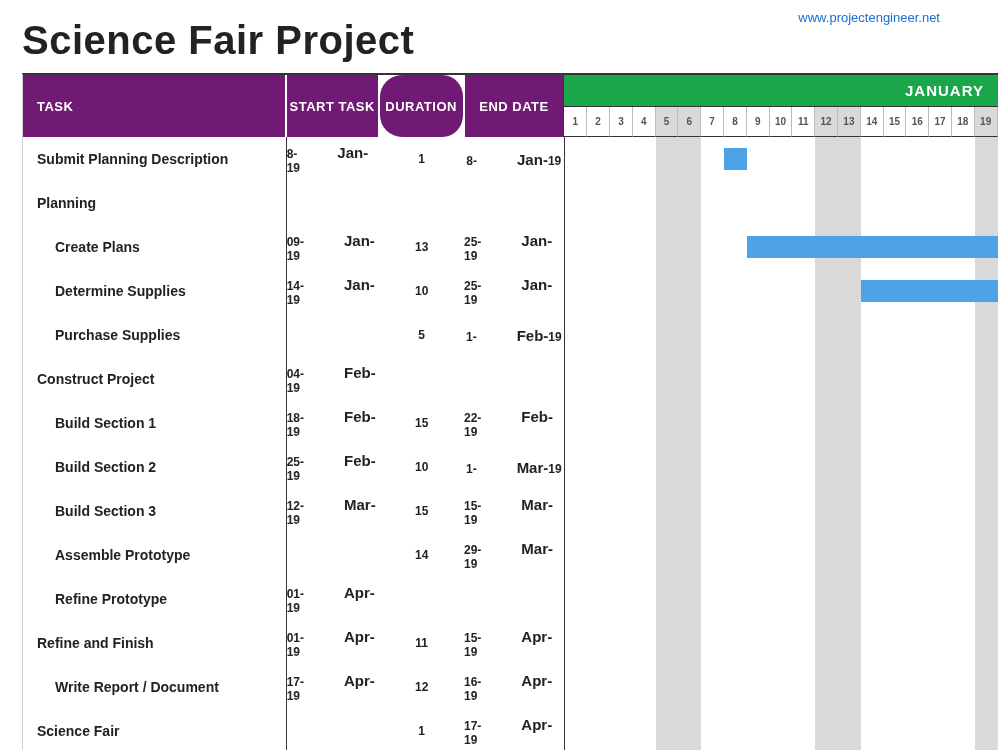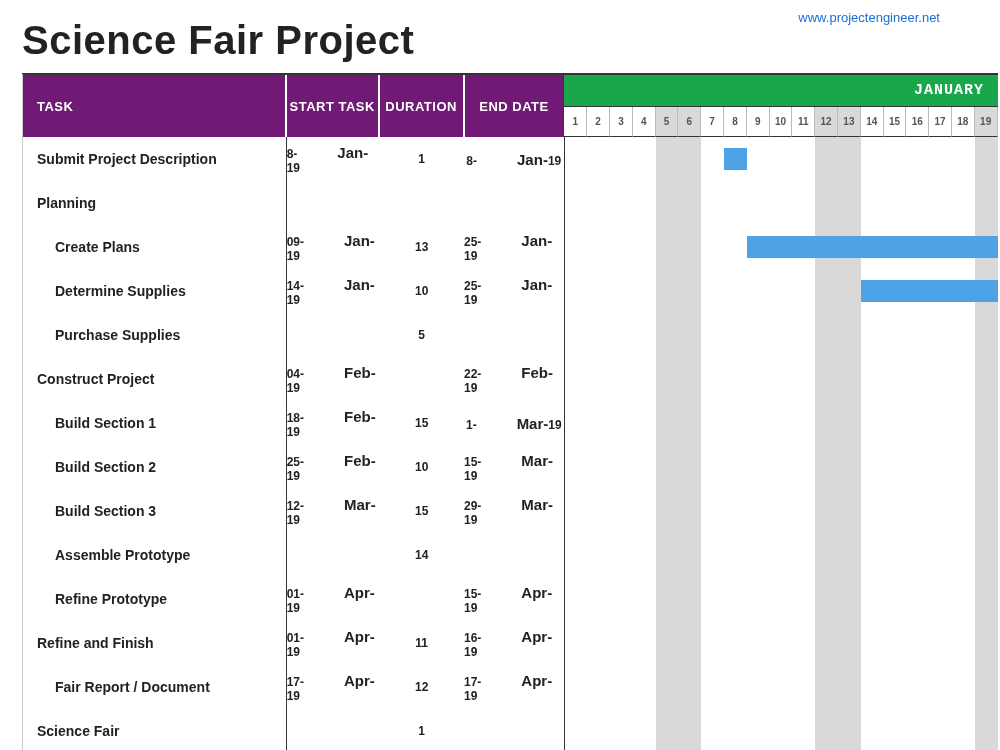--- a/index.html
+++ b/index.html
@@ -48,39 +48,38 @@
     font-size: 13px;
     display: flex;
     align-items: center;
     justify-content: center;
     text-align: center;
     border-right: 2px solid #fff;
     letter-spacing: 0.5px;
   }
   .hcell.task { justify-content: flex-start; padding-left: 14px; width: 264px; }
   .hcell.start { width: 93px; }
-  .hcell.dur   { width: 85px; }
+  .hcell.dur   { width: 85px; border-radius: 22px; }
   .hcell.end   { width: 100px; border-right: 1px solid #333; }
   .gantt-head {
     width: 434px;
     display: flex;
     flex-direction: column;
   }
   .month {
     background: #1aa64a;
     color: #fff;
     font-weight: bold;
     font-size: 15px;
     text-align: right;
     padding: 7px 14px 7px 0;
     letter-spacing: 1px;
     border-bottom: 1px solid #333;
     height: 32px;
     line-height: 18px;
-    font-family: Liberation Mono, monospace;
   }
   .days {
     display: flex;
     height: 30px;
     background: #fff;
   }
   .day {
     width: 22.8px;
     border-right: 1px solid #bbb;
     border-bottom: 1px solid #333;
@@ -191,33 +190,33 @@
           <div class="day">16</div>
           <div class="day">17</div>
           <div class="day">18</div>
           <div class="day weekend">19</div>
         </div>
     </div>
   </div>
 
   <div class="body">
     <div class="taskcol" id="taskcol">
-        <div class="row">Submit Project Description</div>
+        <div class="row">Submit Planning Description</div>
         <div class="row">Planning</div>
         <div class="row sub">Create Plans</div>
         <div class="row sub">Determine Supplies</div>
         <div class="row sub">Purchase Supplies</div>
         <div class="row">Construct Project</div>
         <div class="row sub">Build Section 1</div>
         <div class="row sub">Build Section 2</div>
         <div class="row sub">Build Section 3</div>
         <div class="row sub">Assemble Prototype</div>
         <div class="row sub">Refine Prototype</div>
         <div class="row">Refine and Finish</div>
-        <div class="row sub">Fair Report / Document</div>
+        <div class="row sub">Write Report / Document</div>
         <div class="row">Science Fair</div>
       </div>
     <div class="datacols">
       <div class="col start" id="startcol">
           <div class="row">
             <span class="date-fmt"><span class="d">8-</span><span class="m">Jan-</span><span class="y">19</span></span>
           </div>
           <div class="row"></div>
           <div class="row">
             <span class="date-fmt"><span class="d">09-</span><span class="m">Jan-</span><span class="y">19</span></span>
@@ -268,20 +267,23 @@
       <div class="col end" id="endcol">
           <div class="row">
             <span class="date-fmt"><span class="d">8-</span><span class="m">Jan-</span><span class="y">19</span></span>
           </div>
           <div class="row"></div>
           <div class="row">
             <span class="date-fmt"><span class="d">25-</span><span class="m">Jan-</span><span class="y">19</span></span>
           </div>
           <div class="row">
             <span class="date-fmt"><span class="d">25-</span><span class="m">Jan-</span><span class="y">19</span></span>
+          </div>
+          <div class="row">
+            <span class="date-fmt"><span class="d">1-</span><span class="m">Feb-</span><span class="y">19</span></span>
           </div>
           <div class="row"></div>
           <div class="row">
             <span class="date-fmt"><span class="d">22-</span><span class="m">Feb-</span><span class="y">19</span></span>
           </div>
           <div class="row">
             <span class="date-fmt"><span class="d">1-</span><span class="m">Mar-</span><span class="y">19</span></span>
           </div>
           <div class="row">
             <span class="date-fmt"><span class="d">15-</span><span class="m">Mar-</span><span class="y">19</span></span>

